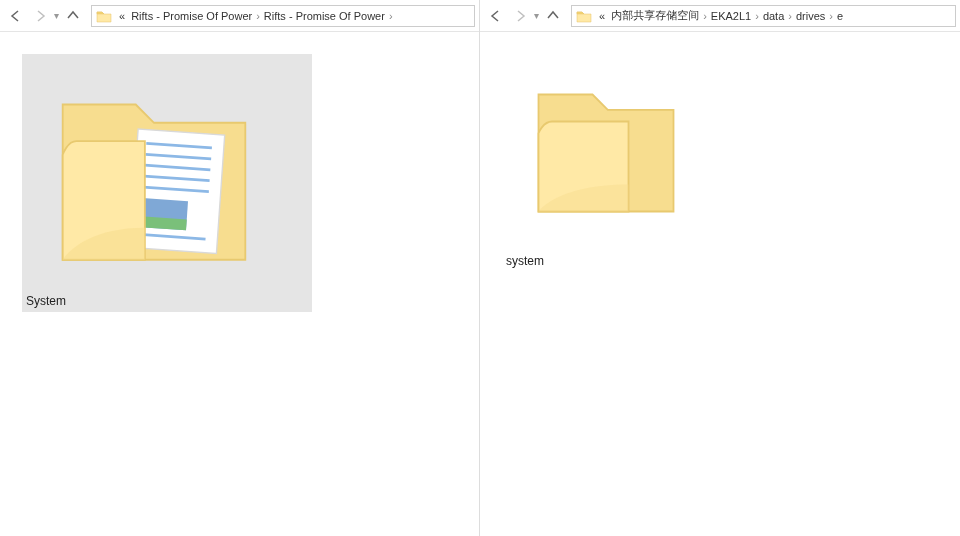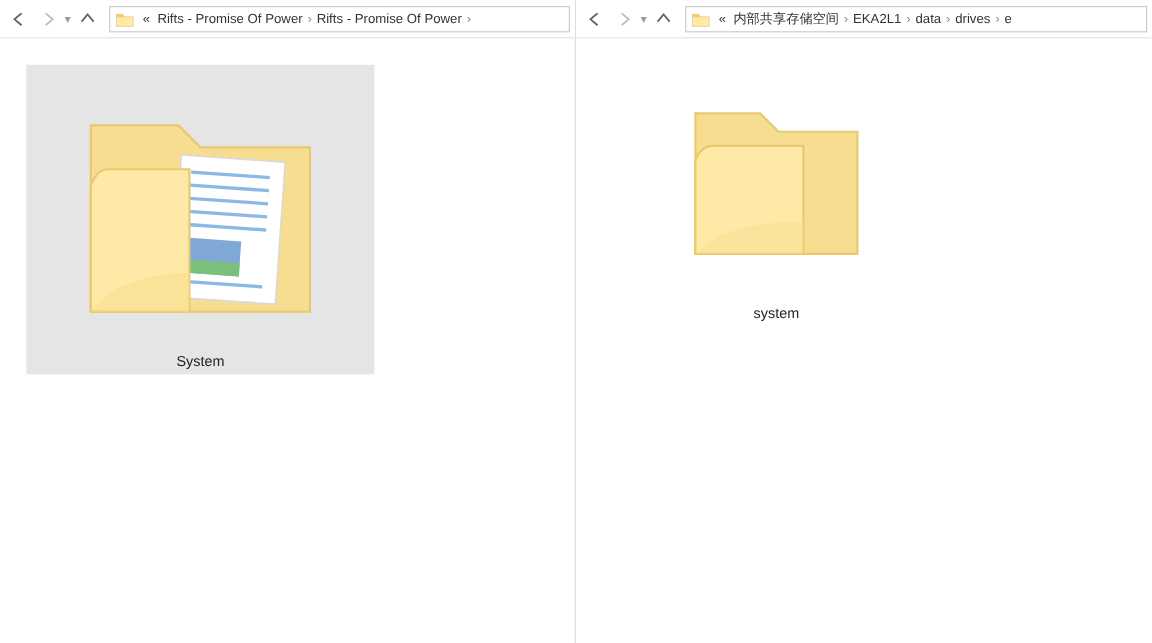--- a/index.html
+++ b/index.html
@@ -44,21 +44,21 @@
   .addr .chev { color: #888; padding: 0 1px; }
   .content {
     padding: 20px;
     display: flex;
     flex-wrap: wrap;
     align-content: flex-start;
   }
   .item {
     display: flex;
     flex-direction: column;
-    align-items: center;
+    align-items: flex-start;
     padding: 4px;
     margin: 2px;
     width: 290px;
     cursor: pointer;
   }
   .item.selected { background: #e5e5e5; }
   .item-label { margin-top: 6px; font-size: 12px; color: #222; }
   .item-icon { width: 256px; height: 230px; display: flex; align-items: center; justify-content: center; }
   .item-icon-sm { width: 200px; height: 190px; display: flex; align-items: center; justify-content: center; }
 </style>

